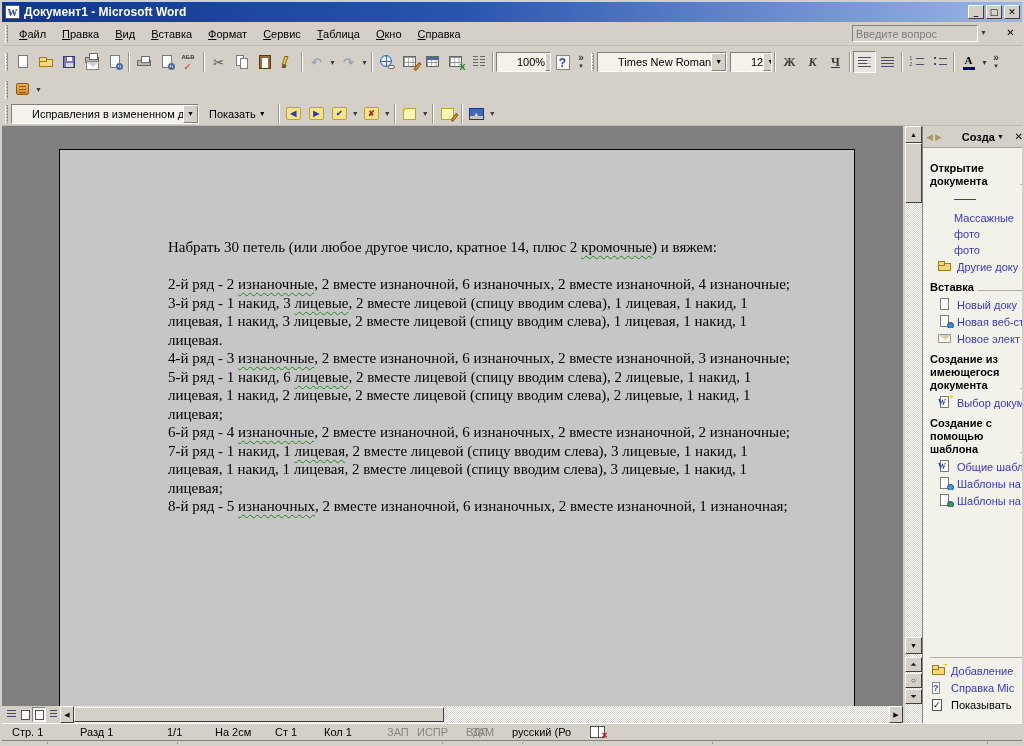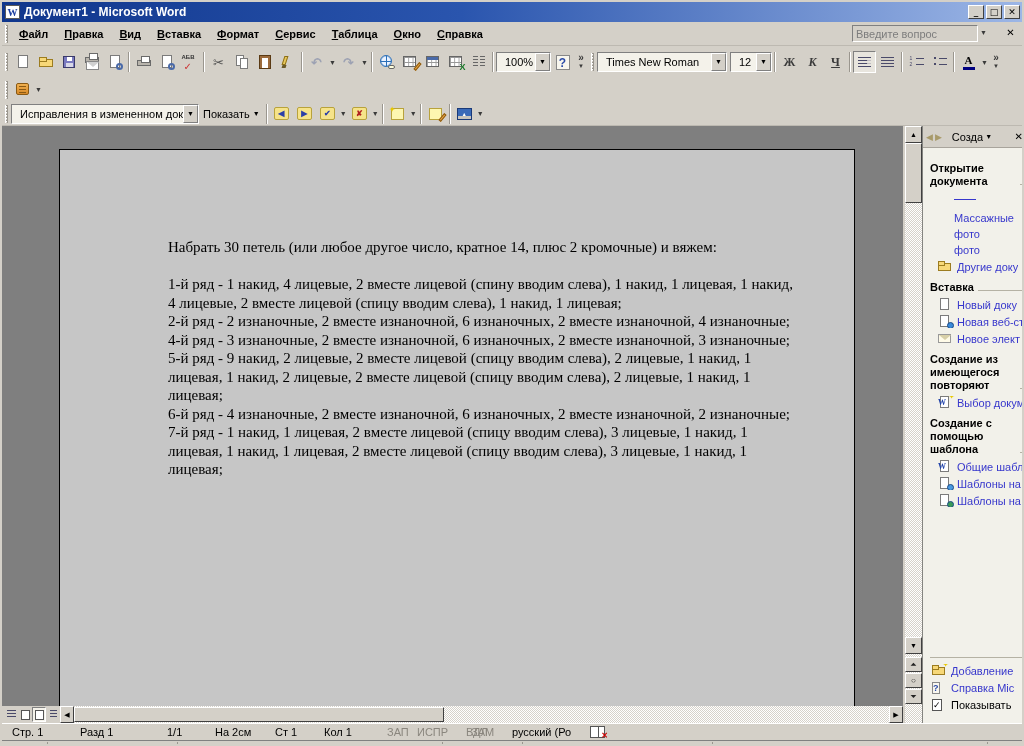--- a/index.html
+++ b/index.html
@@ -25,21 +25,21 @@
   .winbtn{ width:16px; height:14px; margin-left:2px; background:#d4d0c8;
     border:1px solid; border-color:#fff #404040 #404040 #fff;
     font:bold 9px "DejaVu Sans",sans-serif; color:#000; text-align:center; line-height:12px;}
   .menubar{
     position:absolute; left:0; top:20px; width:1020px; height:24px;
     display:flex; align-items:center; border-bottom:1px solid #bdb9b1;
   }
   .grip{ width:3px; height:18px; margin:0 3px;
     background:repeating-linear-gradient(180deg,#9a968e 0 1px,#fff 1px 2px,transparent 2px 3px);
     border-left:1px solid #fff; border-right:1px solid #9a968e;}
-  .menu-item{ padding:4px 8px; color:#000;font-weight:bold; }
+  .menu-item{ padding:4px 8px; color:#000; }
   .menu-item:first-letter{ text-decoration:underline; }
   .qbox{ margin-left:auto; display:flex; align-items:flex-end; }
   .qbox input{ width:126px; height:17px; background:#d4d0c8;
     border:1px solid; border-color:#808080 #fff #fff #808080;
     font-size:11px; padding:0 3px; color:#000;}
   .qbox input::placeholder{ color:#7d7d7d; }
   .dd{ width:11px; height:17px; font-size:7px; color:#3a3a3a; text-align:center; line-height:16px; }
   .mb-close{ width:15px; height:15px; margin:0 4px 0 14px; font-size:10px; line-height:14px;
     text-align:center; color:#000; }
   
@@ -47,21 +47,21 @@
   .tb1{ top:45px; height:30px; }
   .tb2{ top:75px; height:25px; }
   .tb3{ top:100px; height:24px; border-bottom:1px solid #bdb9b1;}
   .tbtn{ width:23px; height:22px; display:flex; align-items:center; justify-content:center; position:relative; }
   .tbtn.dim{ opacity:.45; }
   .sep{ width:2px; height:20px; margin:0 2px; border-left:1px solid #9a968e; border-right:1px solid #fff; }
   .mini-dd{ width:9px; height:22px; font-size:7px; color:#3a3a3a; display:flex; align-items:center; justify-content:center;}
   .chev{ width:14px; height:24px; font:bold 10px "Liberation Sans",sans-serif; color:#3a3a3a;
     display:flex; flex-direction:column; align-items:center; line-height:9px; padding-top:3px;}
   .combo{ height:20px; background:#f4f2ea; border:1px solid; border-color:#808080 #fff #fff #808080;
-    display:flex; align-items:center; padding-left:8px; font-size:11px; color:#000;
+    display:flex; align-items:center; padding-left:20px; font-size:11px; color:#000;
     white-space:nowrap; overflow:hidden; }
   .combo .arr{ margin-left:auto; width:15px; height:18px; background:#d4d0c8;
     border:1px solid; border-color:#fff #808080 #808080 #fff;
     font-size:7px; text-align:center; line-height:16px; color:#000; flex:none;}
   
   .ic{ position:relative; width:16px; height:16px; }
   .ipage{ position:absolute; left:3px; top:1px; width:10px; height:13px; background:#fff; border:1px solid #7b7b7b;}
   .ifold{ position:absolute; left:1px; top:5px; width:14px; height:8px; background:#f7d878; border:1px solid #9c7c20;}
   .ifold:before{ content:''; position:absolute; left:-1px; top:-3px; width:6px; height:3px; background:#f7d878; border:1px solid #9c7c20;}
   .idisk{ position:absolute; left:2px; top:2px; width:12px; height:12px; background:#7a7ac0; border:1px solid #3a3a6a;}
@@ -115,29 +115,29 @@
     border:1px solid #8a5a14; border-radius:2px;}
   .icard:before{ content:''; position:absolute; left:2px; top:2px; right:2px; height:1px; background:#8a5a14; box-shadow:0 3px #8a5a14,0 6px #8a5a14;}
   .rev-ic{ width:15px; height:13px; background:#f6e389; border:1px solid #b8a23c; border-radius:2px;
     display:flex; align-items:center; justify-content:center; font-size:8px; color:#2b3fa8; font-weight:bold;}
   .rev-ic.red{ color:#b02020; }
   .inote{ width:13px; height:12px; background:#fdf6b0; border:1px solid #b8a23c; position:relative;}
   .istar{ position:absolute; left:-3px; top:-4px; color:#e8c800; font-size:8px;}
   .ipane{ width:15px; height:12px; background:#3a6ab8; border:1px solid #1a3a78; position:relative;}
   .ipane:before{ content:'▲'; position:absolute; left:3px; top:0px; color:#fff; font-size:7px; line-height:11px;}
   .ipane:after{ content:''; position:absolute; left:0; bottom:0; width:100%; height:3px; background:#c8c4bc;}
-  .showbtn{ height:20px; display:flex; align-items:center; padding:0 4px; color:#000;}
+  .showbtn{ height:20px; display:flex; align-items:center; padding:0 10px; color:#000;}
   
   .workspace{ position:absolute; left:0; top:124px; width:901px; height:580px; background:#7f7f7f; overflow:hidden;}
   .page{ position:absolute; left:57px; top:23px; width:796px; height:700px; background:#c6c6c6; border:1px solid #000; overflow:hidden;}
   .doctext{ padding:88px 54px 0 108px; font-family:"Liberation Serif","DejaVu Serif",serif;
     font-size:15px; line-height:18.5px; color:#000; }
   .doctext p{ margin:0; }
   .doctext p.gap{ margin-bottom:18.5px; }
-  .wavy{ text-decoration-style:wavy; text-decoration-color:#1a8a1a;
+  .wavy{ text-decoration:underline; text-decoration-style:wavy; text-decoration-color:#1a8a1a;
     text-decoration-thickness:1px; text-underline-offset:3px;}
   
   .vscroll{ position:absolute; left:903px; top:124px; width:17px; height:597px; background:#ece9e2;
     background-image:repeating-conic-gradient(#fff 0 25%, #d6d2ca 0 50%); background-size:2px 2px;}
   .sbtn{ position:absolute; left:0; width:17px; height:17px; background:#d4d0c8;
     border:1px solid; border-color:#fff #404040 #404040 #fff;
     font-size:7px; color:#000; text-align:center; line-height:15px;}
   .vthumb{ position:absolute; left:0; top:17px; width:17px; height:60px; background:#d4d0c8;
     border:1px solid; border-color:#fff #404040 #404040 #fff;}
   .browse{ position:absolute; left:0; width:17px; height:15px; background:#d4d0c8;
@@ -154,21 +154,21 @@
   .hthumb{ width:370px; height:15px; margin-top:0; background:#d4d0c8;
     border:1px solid; border-color:#fff #404040 #404040 #fff; }
   .harr{ width:14px; height:17px; background:#d4d0c8; border:1px solid; border-color:#fff #404040 #404040 #fff;
     font-size:7px; text-align:center; line-height:15px;}
   
   .taskpane{ position:absolute; left:920px; top:124px; width:104px; height:597px; background:#f2f1ea;
     border-left:1px solid #848480; display:flex; flex-direction:column;}
   .tp-head{ height:22px; background:#d4d0c8; display:flex; align-items:center; padding:0 3px;
     border-bottom:1px solid #a8a49c;}
   .tp-nav{ color:#a89a6a; font-size:9px; margin-right:2px;}
-  .tp-title{ font-weight:normal; margin-left:8px; white-space:nowrap; overflow:hidden;}
+  .tp-title{ font-weight:bold; margin-left:18px; white-space:nowrap; overflow:hidden;}
   .tp-close{ margin-left:auto; font-size:10px; color:#000;}
   .tp-body{ flex:1; overflow:hidden; padding:6px 0 0 7px; position:relative;}
   .tp-heading{ display:flex; align-items:flex-end; font-weight:bold; color:#000; margin:8px 0 4px 0; line-height:13px;}
   .tp-heading:after{ content:''; flex:1; border-bottom:1px solid #b5b2a4; margin:0 2px 3px 4px; min-width:4px;}
   .tp-link{ display:flex; align-items:center; margin:4px 0 4px 8px; color:#3737cc;
     white-space:nowrap; overflow:hidden; }
   .tp-link .txt{ overflow:hidden; white-space:nowrap; }
   .tp-ic{ flex:none; margin-right:4px; position:relative; width:15px; height:13px;}
   .underscore-link{ display:block; width:22px; height:2px; border-bottom:1px solid #3737cc; margin:10px 0 12px 24px;}
   .noicon{ margin-left:24px; }
@@ -455,26 +455,27 @@
   <div class="tbtn">
       <div class="ipane"></div>
     </div>
   <div class="mini-dd">▼</div>
 </div>
 
 <div class="workspace">
   <div class="page">
     <div class="doctext">
         <p class="gap"><span>Набрать 30 петель (или любое другое число, кратное 14, плюс 2 </span><span class="wavy">кромочные</span><span>) и вяжем:</span></p>
-        <p><span>1-й ряд - 1 накид, 4 </span><span class="wavy">лицевые</span><span>, 2 вместе лицевой (спину вводим слева), 1 накид, 1 лицевая, 1 накид, 4 лицевые, 2 вместе лицевой (спицу вводим слева), 1 накид, 1 лицевая;</span></p>
         <p><span>2-й ряд - 2 </span><span class="wavy">изнаночные</span><span>, 2 вместе изнаночной, 6 изнаночных, 2 вместе изнаночной, 4 изнаночные;</span></p>
+        <p><span>3-й ряд - 1 накид, 3 </span><span class="wavy">лицевые</span><span>, 2 вместе лицевой (спицу вводим слева), 1 лицевая, 1 накид, 1 лицевая, 1 накид, 3 лицевые, 2 вместе лицевой (спицу вводим слева), 1 лицевая, 1 накид, 1 лицевая.</span></p>
         <p><span>4-й ряд - 3 </span><span class="wavy">изнаночные</span><span>, 2 вместе изнаночной, 6 изнаночных, 2 вместе изнаночной, 3 изнаночные;</span></p>
-        <p><span>5-й ряд - 9 накид, 2 </span><span class="wavy">лицевые</span><span>, 2 вместе лицевой (спицу вводим слева), 2 лицевые, 1 накид, 1 лицевая, 1 накид, 2 лицевые, 2 вместе лицевой (спицу вводим слева), 2 лицевые, 1 накид, 1 лицевая;</span></p>
+        <p><span>5-й ряд - 1 накид, 6 </span><span class="wavy">лицевые</span><span>, 2 вместе лицевой (спицу вводим слева), 2 лицевые, 1 накид, 1 лицевая, 1 накид, 2 лицевые, 2 вместе лицевой (спицу вводим слева), 2 лицевые, 1 накид, 1 лицевая;</span></p>
         <p><span>6-й ряд - 4 </span><span class="wavy">изнаночные</span><span>, 2 вместе изнаночной, 6 изнаночных, 2 вместе изнаночной, 2 изнаночные;</span></p>
         <p><span>7-й ряд - 1 накид, 1 </span><span class="wavy">лицевая</span><span>, 2 вместе лицевой (спицу вводим слева), 3 лицевые, 1 накид, 1 лицевая, 1 накид, 1 лицевая, 2 вместе лицевой (спицу вводим слева), 3 лицевые, 1 накид, 1 лицевая;</span></p>
+        <p><span>8-й ряд - 5 </span><span class="wavy">изнаночных</span><span>, 2 вместе изнаночной, 6 изнаночных, 2 вместе изнаночной, 1 изнаночная;</span></p>
       </div>
   </div>
 </div>
 
 <div class="vscroll">
   <div class="sbtn" style="top:0">▲</div>
   <div class="vthumb"></div>
   <div class="sbtn" style="top:511px">▼</div>
   <div class="browse" style="top:531px">⏶</div>
   <div class="browse" style="top:547px">○</div>
@@ -547,21 +548,21 @@
       <span class="txt">Новая веб-ст</span>
       </div>
     <div class="tp-link">
       <span class="tp-ic">
           <span class="tpi-env"></span>
         </span>
       <span class="txt">Новое элект</span>
       </div>
 
     <div class="tp-heading">
-      <span>Создание из имеющегося повторяют</span>
+      <span>Создание из имеющегося документа</span>
     </div>
     <div class="tp-link">
       <span class="tp-ic">
           <span class="tpi-page"></span>
           <span class="tpi-w">W</span>
           <span class="tpi-star">✦</span>
         </span>
       <span class="txt">Выбор докум</span>
       </div>
 

